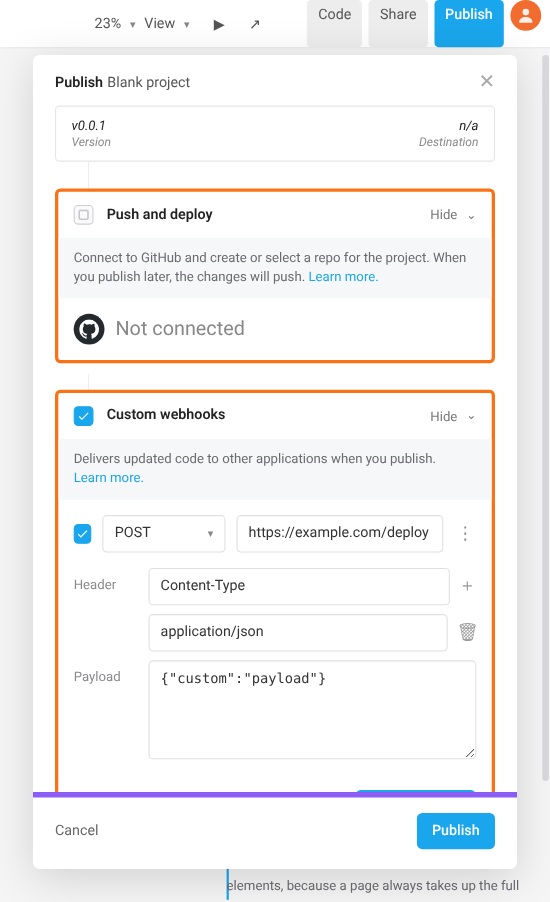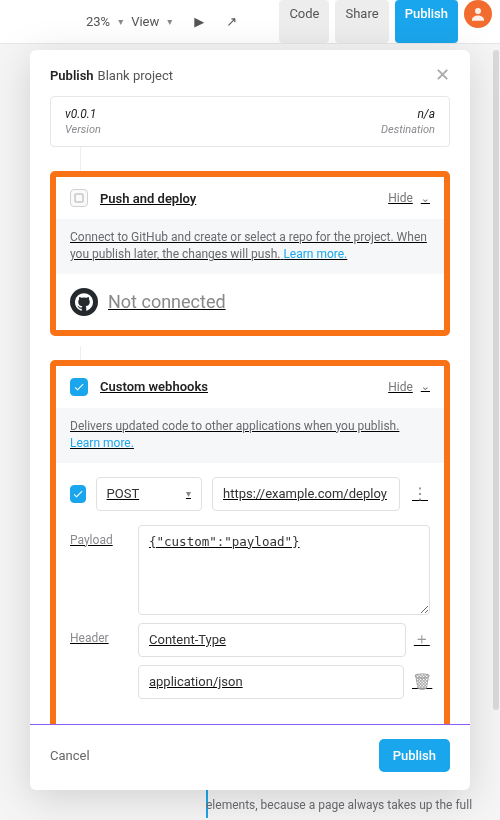--- a/index.html
+++ b/index.html
@@ -21,21 +21,21 @@
   .modal { position:absolute; top:50px; left:30px; right:30px; bottom:30px; background:#fff; border-radius:6px; box-shadow:0 8px 40px rgba(0,0,0,.15); display:flex; flex-direction:column; overflow:hidden;}
   .m-header { padding:16px 20px 12px; display:flex; align-items:center; }
   .m-title { font-size:13px; font-weight:600; color:#222;}
   .m-subtitle { font-size:13px; color:#555; margin-left:4px;}
   .m-close { margin-left:auto; color:#aaa; cursor:pointer; font-size:18px; line-height:1;}
   .m-version { margin:0 20px 0; border:1px solid #e6e6e8; border-radius:4px; padding:10px 14px; display:flex; justify-content:space-between; font-size:12px; color:#222;font-style:italic;}
   .m-version .lab { color:#8a8a8f; font-size:11px; margin-top:2px;}
   .m-body { flex:1; overflow-y:auto; padding: 0 20px 14px;}
   .connector { height:24px; width:2px; background:transparent; margin-left:30px; border-left:1px solid #eee;}
 
-  .section { border:6px solid #f97316; border-radius:5px; margin-bottom:10px; overflow:hidden;text-decoration:underline;}
+  .section { border:3px solid #f97316; border-radius:5px; margin-bottom:10px; overflow:hidden;}
   .sec-head { display:flex; align-items:center; padding:12px 14px; gap:12px; }
   .chk { width:18px; height:18px; border:1px solid #d0d0d4; border-radius:4px; display:flex; align-items:center; justify-content:center; background:#fff;}
   .chk.on { background:#1aa6ec; border-color:#1aa6ec;}
   .chk.on svg { fill:#fff;}
   .chk.sq { background:#fafafa;}
   .sec-title { font-size:13px; font-weight:600; color:#222;}
   .sec-toggle { margin-left:auto; display:flex; align-items:center; gap:8px; color:#777; font-size:12px; cursor:pointer;}
   .sec-toggle .ar { font-size:11px;}
 
   .sec-desc { background:#f6f7f8; padding:10px 14px; font-size:12px; color:#6a6a6f; line-height:1.45;}
@@ -58,21 +58,21 @@
   .field-row { display:flex; gap:12px; margin-bottom:8px; align-items:flex-start;}
   .field-label { width:56px; font-size:12px; color:#8a8a8f; padding-top:8px;}
   .field-col { flex:1; display:flex; flex-direction:column; gap:8px;}
   .in { border:1px solid #e0e0e3; border-radius:4px; height:34px; padding:0 10px; font-size:13px; color:#333; width:100%; outline:none;}
   .in-wrap { display:flex; align-items:center; gap:8px;}
   .icon-btn { color:#999; cursor:pointer; width:18px; text-align:center;}
   .ta { border:1px solid #e0e0e3; border-radius:4px; min-height:90px; padding:8px 10px; font-size:12.5px; font-family:ui-monospace,Menlo,monospace; color:#333; width:100%; outline:none; resize:both;}
   .sec-foot { display:flex; justify-content:flex-end; align-items:center; gap:14px; padding:6px 14px 14px;}
   .btn-primary { background:#1aa6ec; color:#fff; font-size:13px; font-weight:500; padding:9px 14px; border-radius:5px; cursor:pointer;}
 
-  .m-footer { padding:14px 20px 18px; border-top:1px solid #8b5cf6; display:flex; align-items:center;}
+  .m-footer { padding:14px 20px 18px; border-top:5px solid #8b5cf6; display:flex; align-items:center;}
   .m-footer .cancel { color:#666; font-size:13px; cursor:pointer;}
   .m-footer .publish { margin-left:auto;}
 
   
   .bg-text { position:absolute; bottom:6px; left:206px; right:10px; font-size:12px; color:#6b6b70; line-height:1.5;}
   .bg-bar { position:absolute; left:206px; bottom:2px; width:2px; height:28px; background:#1aa6ec;}
   .scrollbar{position:absolute; right:1px; top:50px; bottom:110px; width:6px; background:#d9d9db; border-radius:3px;}
 </style>
 </head>
 <body>
@@ -181,39 +181,39 @@
           </span>
           <span class="wh-method">
             <span>POST</span>
             <span class="chev">▾</span>
           </span>
           <input class="wh-url" value="https://example.com/deploy" style="">
           <span class="wh-more">⋮</span>
         </div>
 
         <div class="field-row">
-          <div class="field-label">Payload</div>
-          <div class="field-col">
-            <textarea class="ta" style="">{"custom":"payload"}</textarea>
-          </div>
-        </div>
-
-        <div class="field-row">
           <div class="field-label">Header</div>
           <div class="field-col">
             <div class="in-wrap">
               <input class="in" value="Content-Type" style="">
               <span class="icon-btn">＋</span>
             </div>
             <div class="in-wrap">
               <input class="in" value="application/json" style="">
               <span class="icon-btn">🗑</span>
             </div>
           </div>
         </div>
+
+        <div class="field-row">
+          <div class="field-label">Payload</div>
+          <div class="field-col">
+            <textarea class="ta" style="">{"custom":"payload"}</textarea>
+          </div>
+        </div>
       </div>
       <div class="sec-foot">
 
         <span class="btn-primary">New webhook</span>
       </div>
     </div>
   </div>
 
   <div class="m-footer">
     <span class="cancel">Cancel</span>

